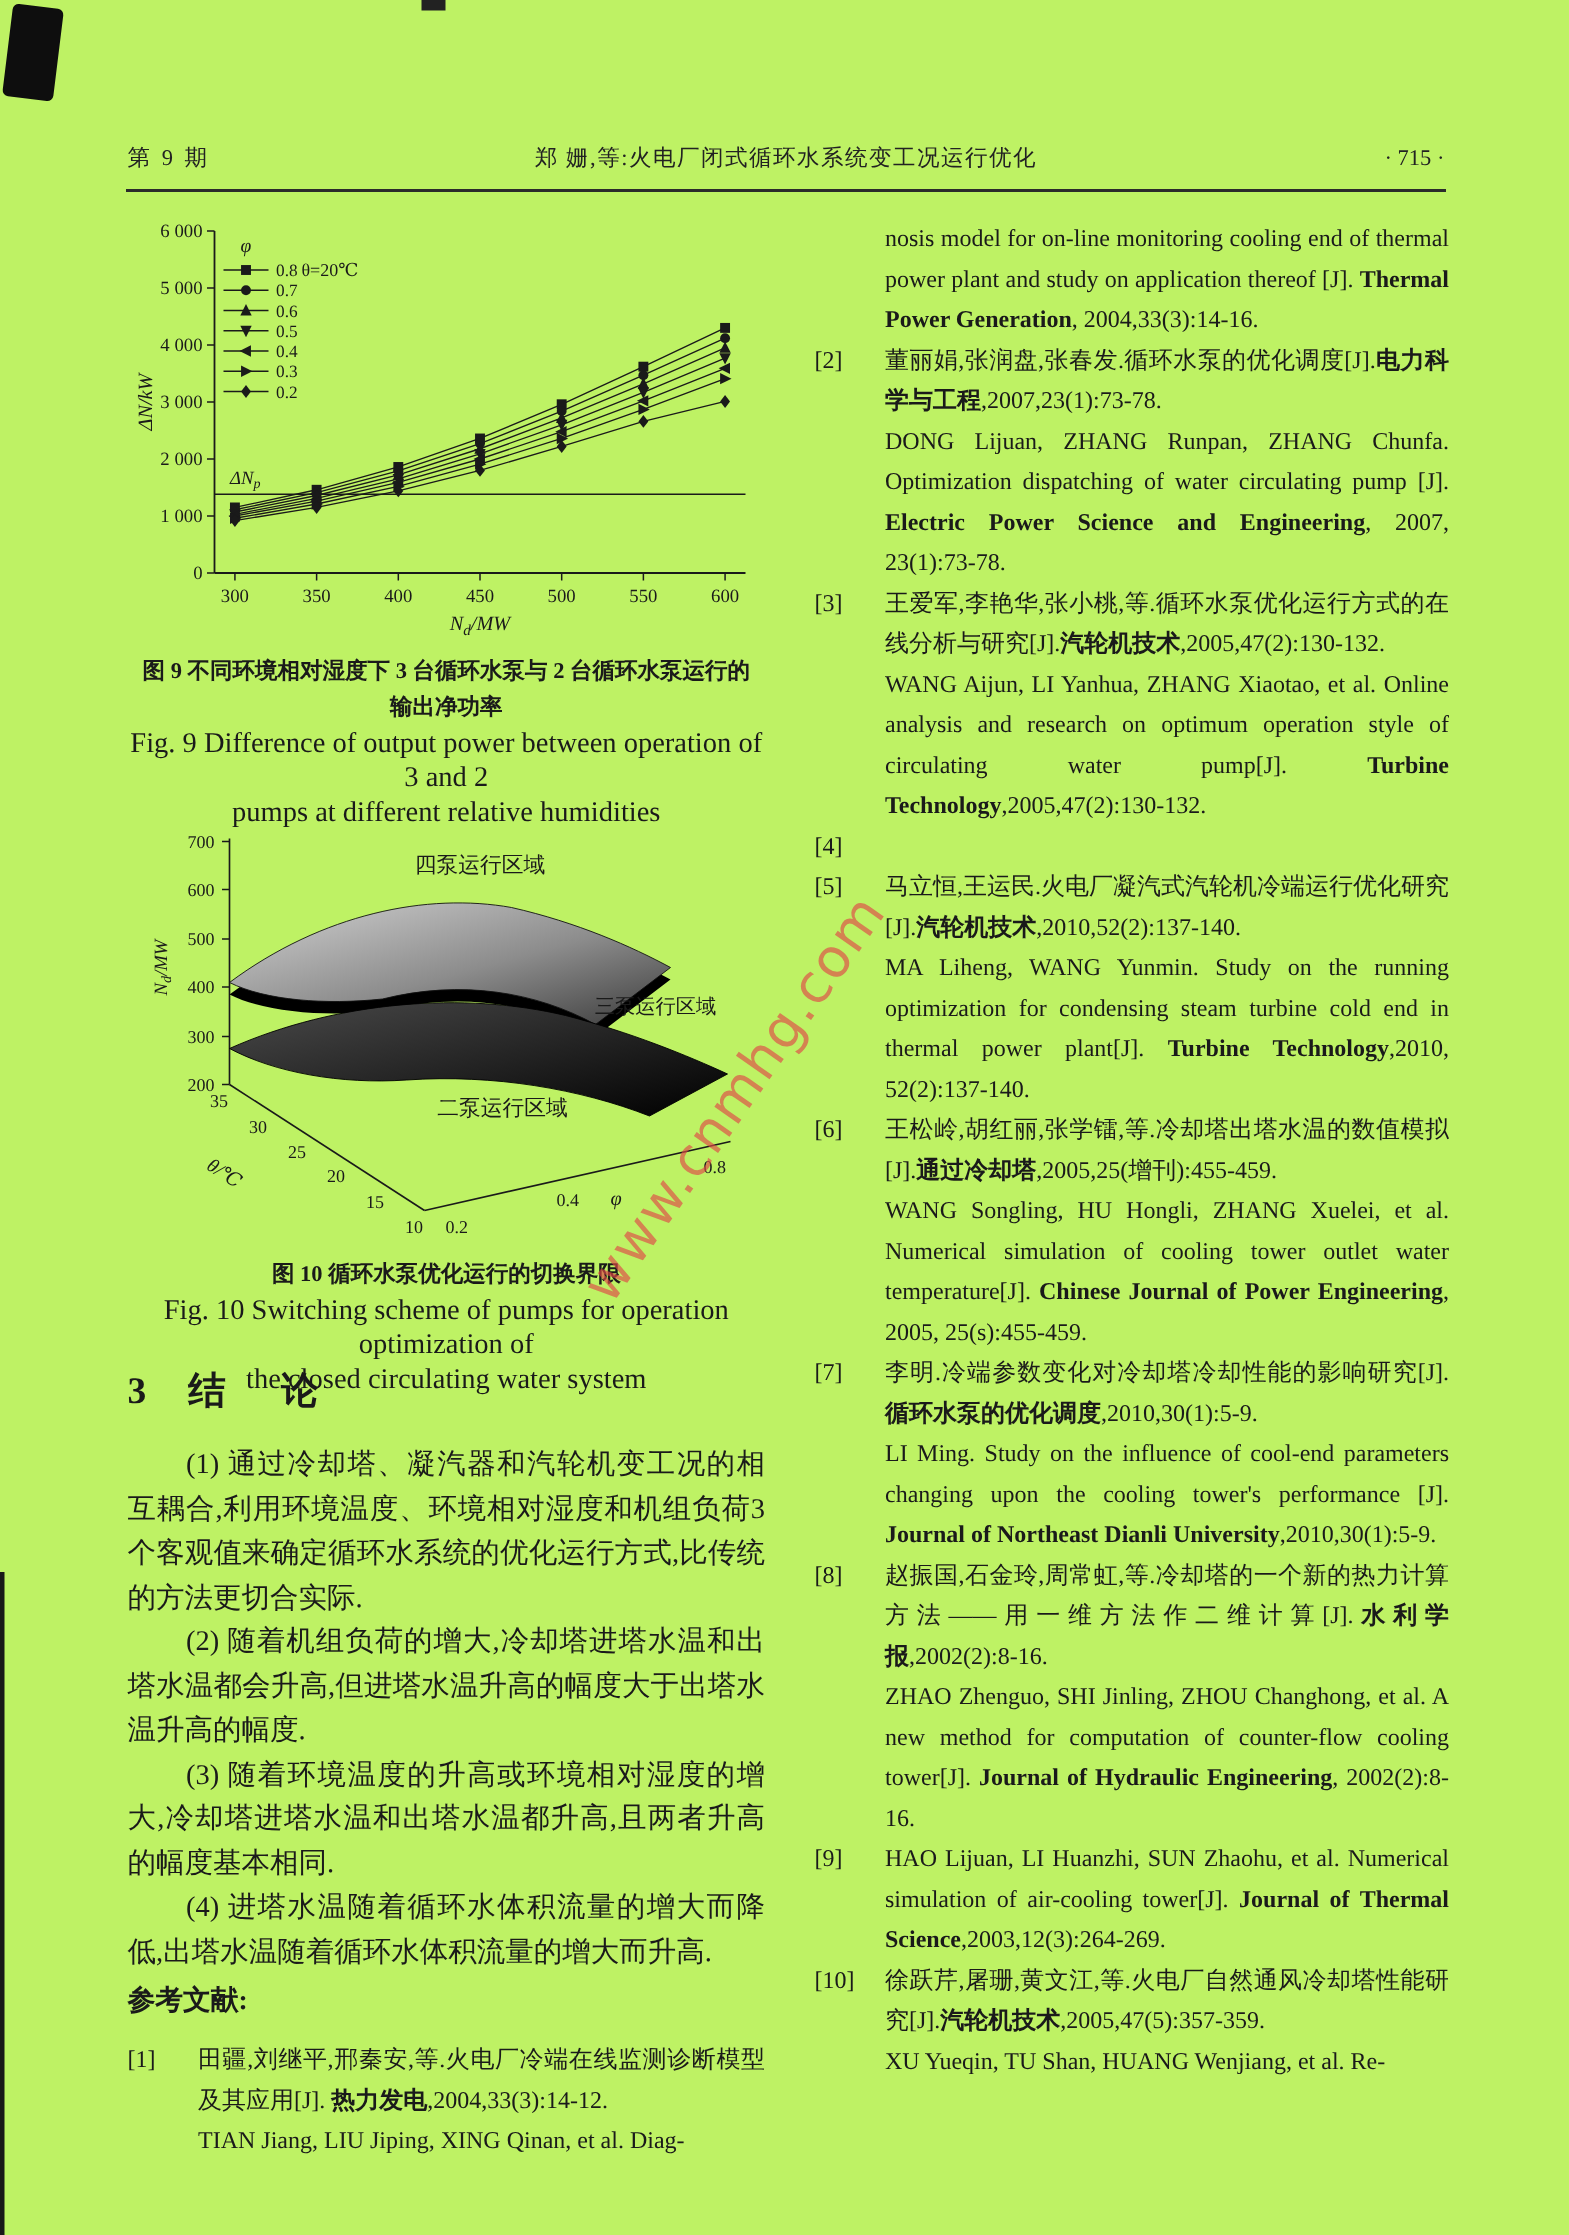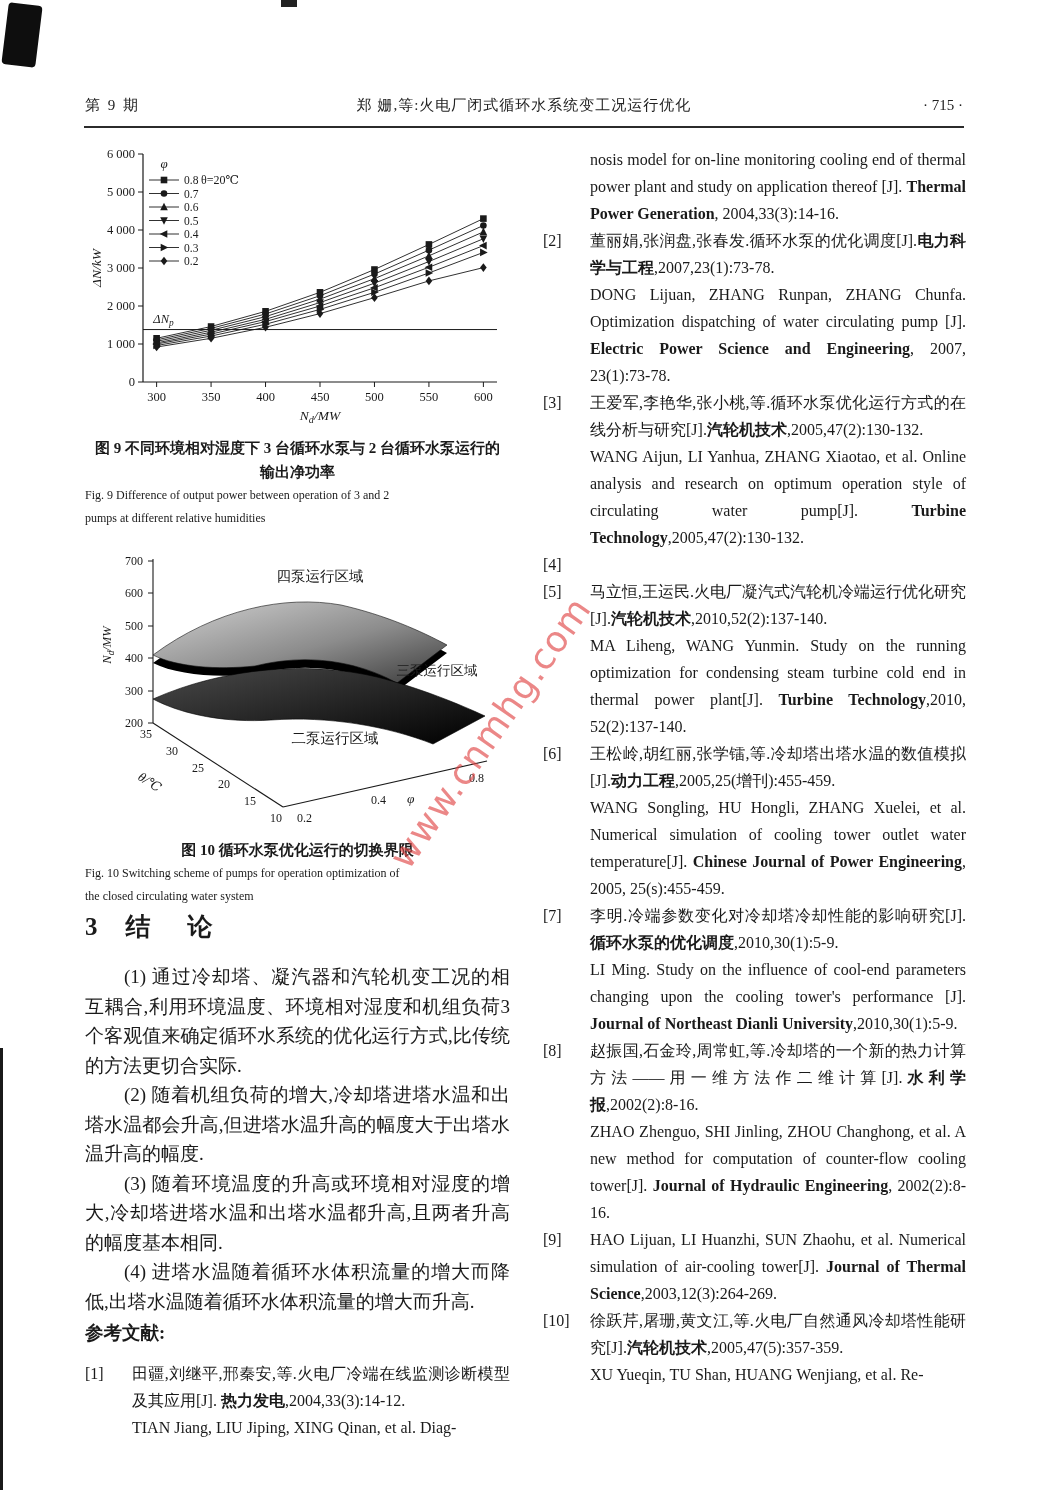--- a/index.html
+++ b/index.html
@@ -1,16 +1,16 @@
 <!DOCTYPE html>
 <html><head>
 <meta charset="utf-8">
 <style>
   html,body{margin:0;padding:0;background:#d8d6d1;}
-  .page{position:relative;width:1046px;height:1490px;margin:0 auto;background:#ffffff;
+  .page{position:relative;width:1046px;height:1490px;margin:0 auto;background:#bef264;
         font-family:"Liberation Serif","DejaVu Serif",serif;color:#1a1a1a;overflow:hidden;}
   .page *{box-sizing:border-box;}
   .abs{position:absolute;}
 
   
   #artifact-corner{left:5px;top:4px;width:34px;height:62px;background:#0e0e0e;border-radius:4px;transform:rotate(7deg);}
   #artifact-top{left:281px;top:0;width:16px;height:7px;background:#222;}
   #artifact-left-line{left:0;top:1048px;width:3px;height:442px;background:#191919;}
 
   
@@ -19,21 +19,21 @@
   #page-header .title{flex:1;text-align:center;letter-spacing:1px;}
   #page-header .pageno{width:130px;text-align:right;}
   #header-rule{top:126px;left:84px;width:880px;height:0;border-top:2px solid #2b2b2b;}
 
   
   #fig9-block{left:85px;top:138px;width:425px;}
   #fig9-caps{left:85px;top:436px;width:425px;}
   #fig10-block{left:85px;top:545px;width:425px;}
   #fig10-caps{left:85px;top:838px;width:425px;}
   .cap-zh{font-weight:bold;font-size:15px;line-height:24px;text-align:center;}
-  .cap-en{font-size:12px;line-height:23px;text-align:left;}
+  .cap-en{font-size:19px;line-height:23px;text-align:center;}
 
   svg text{font-family:"Liberation Serif","DejaVu Serif",serif;fill:#1a1a1a;}
 
   
   #conclusion-heading{left:85px;top:910px;width:425px;font-size:25px;font-weight:bold;}
   #conclusion-heading .num{margin-right:28px;}
   #conclusion-heading .ttl{letter-spacing:6px;}
   #conclusion-paras{left:85px;top:962px;width:425px;}
   .para{font-size:19px;line-height:29.5px;text-align:justify;text-indent:2.05em;}
 
@@ -322,21 +322,21 @@
       <div class="ref-item">
         <div class="ref-label">[5]</div>
         <div class="ref-body">
           <div class="ref-para"><span>马立恒,王运民.火电厂凝汽式汽轮机冷端运行优化研究[J].</span><span class="b">汽轮机技术</span><span>,2010,52(2):137-140.</span></div>
           <div class="ref-para"><span>MA Liheng, WANG Yunmin. Study on the running optimization for condensing steam turbine cold end in thermal power plant[J]. </span><span class="b">Turbine Technology</span><span>,2010, 52(2):137-140.</span></div>
         </div>
       </div>
       <div class="ref-item">
         <div class="ref-label">[6]</div>
         <div class="ref-body">
-          <div class="ref-para"><span>王松岭,胡红丽,张学镭,等.冷却塔出塔水温的数值模拟[J].</span><span class="b">动力工程</span><span>,2005,25(增刊):455-459.</span></div>
+          <div class="ref-para"><span>王松岭,胡红丽,张学镭,等.冷却塔出塔水温的数值模拟[J].</span><span class="b">通过冷却塔</span><span>,2005,25(增刊):455-459.</span></div>
           <div class="ref-para"><span>WANG Songling, HU Hongli, ZHANG Xuelei, </span><span class="i">et al.</span><span> Numerical simulation of cooling tower outlet water temperature[J]. </span><span class="b">Chinese Journal of Power Engineering</span><span>, 2005, 25(s):455-459.</span></div>
         </div>
       </div>
       <div class="ref-item">
         <div class="ref-label">[7]</div>
         <div class="ref-body">
           <div class="ref-para"><span>李明.冷端参数变化对冷却塔冷却性能的影响研究[J].</span><span class="b">循环水泵的优化调度</span><span>,2010,30(1):5-9.</span></div>
           <div class="ref-para"><span>LI Ming. Study on the influence of cool-end parameters changing upon the cooling tower's performance [J]. </span><span class="b">Journal of Northeast Dianli University</span><span>,2010,30(1):5-9.</span></div>
         </div>
       </div>

